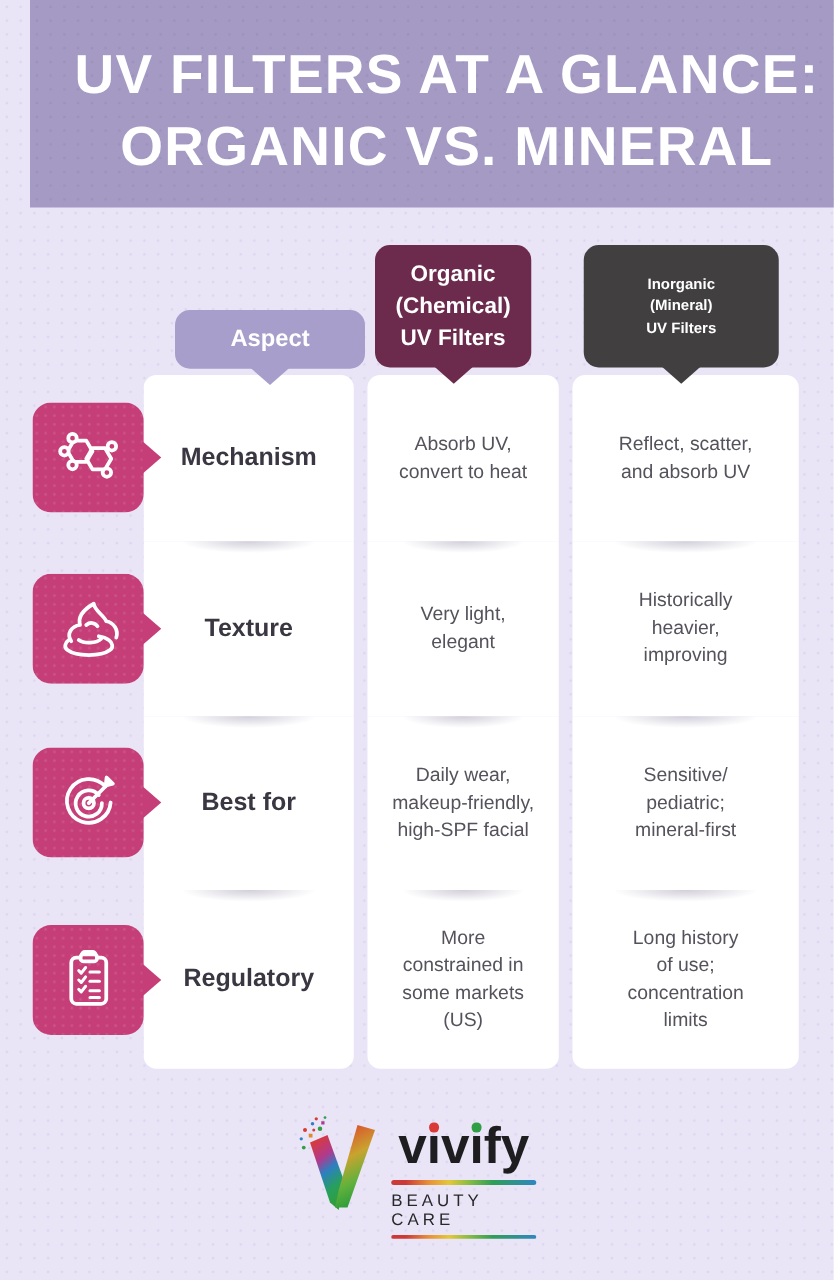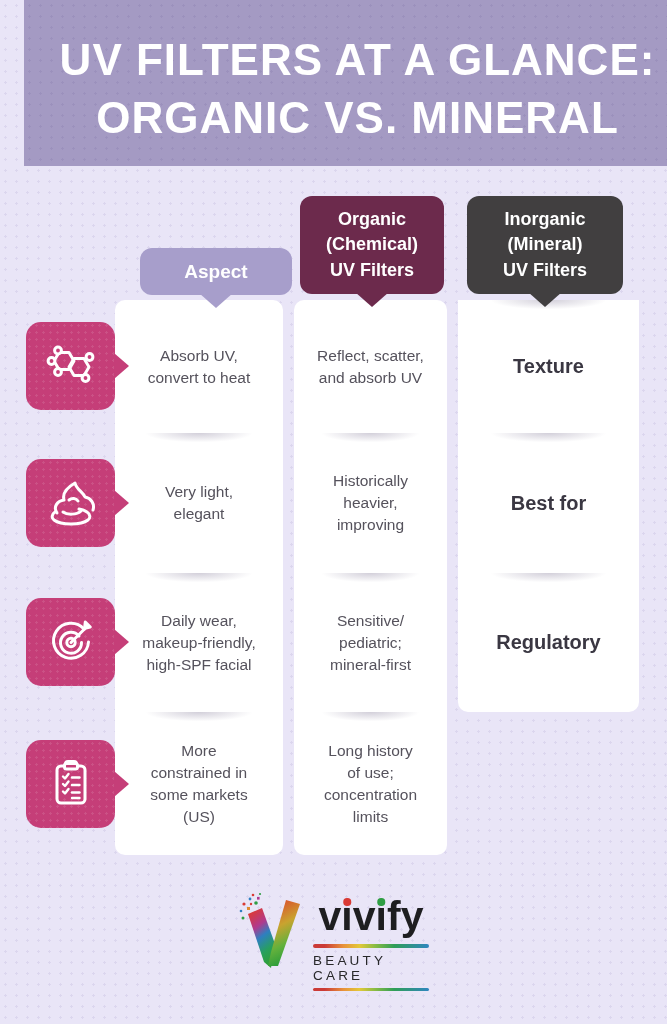--- a/index.html
+++ b/index.html
@@ -19,23 +19,23 @@
     display:flex;align-items:center;justify-content:center;margin-left:24px;}
   .title{color:var(--title-text);font-size:44px;font-weight:800;letter-spacing:1px;
     text-align:center;line-height:1.32;padding-top:12px;}
   
   .tab{position:absolute;border-radius:12px;color:#fff;font-weight:700;text-align:center;
     display:flex;align-items:center;justify-content:center;z-index:3;white-space:pre-line;}
   .tab::after{content:"";position:absolute;bottom:-13px;left:50%;transform:translateX(-50%);
     border-left:17px solid transparent;border-right:17px solid transparent;border-top:15px solid #000;}
   .tab-aspect{left:140px;top:248px;width:152px;height:47px;font-size:19px;background:var(--aspect-tab);}
   .tab-aspect::after{border-top-color:var(--aspect-tab);}
-  .tab-organic{left:300px;top:196px;width:144px;height:98px;font-size:18px;line-height:1.42;background:var(--organic-tab);}
+  .tab-organic{left:300px;top:196px;width:125px;height:98px;font-size:18px;line-height:1.42;background:var(--organic-tab);}
   .tab-organic::after{border-top-color:var(--organic-tab);}
-  .tab-inorganic{left:467px;top:196px;width:156px;height:98px;font-size:18px;line-height:1.42;background:var(--inorganic-tab);}
+  .tab-inorganic{left:467px;top:196px;width:156px;height:98px;font-size:12px;line-height:1.42;background:var(--inorganic-tab);}
   .tab-inorganic::after{border-top-color:var(--inorganic-tab);}
   
   .table{position:absolute;left:115px;top:300px;width:524px;height:555px;display:grid;
     grid-template-columns:168px 153px 181px;grid-template-rows:133px 140px 139px 143px;
     column-gap:11px;z-index:1;}
   .cell{background:var(--card-white);position:relative;display:flex;align-items:center;
     justify-content:center;text-align:center;padding:0 10px;}
   .cell.r1{border-radius:10px 10px 0 0;}
   .cell.r4{border-radius:0 0 10px 10px;}
   .cell.arc::before{content:"";position:absolute;top:0;left:7%;right:7%;height:13px;
@@ -85,20 +85,23 @@
   <div class="tab tab-aspect">Aspect</div>
   <div class="tab tab-organic">Organic
 (Chemical)
 UV Filters</div>
   <div class="tab tab-inorganic">Inorganic
 (Mineral)
 UV Filters</div>
 
   <div class="table">
 
+    <div class="cell r1">
+        <div class="label">Mechanism</div>
+      </div>
     <div class="cell r1">
         <div class="value">Absorb UV,
 convert to heat</div>
       </div>
     <div class="cell r1">
         <div class="value">Reflect, scatter,
 and absorb UV</div>
       </div>
 
     <div class="cell arc">

